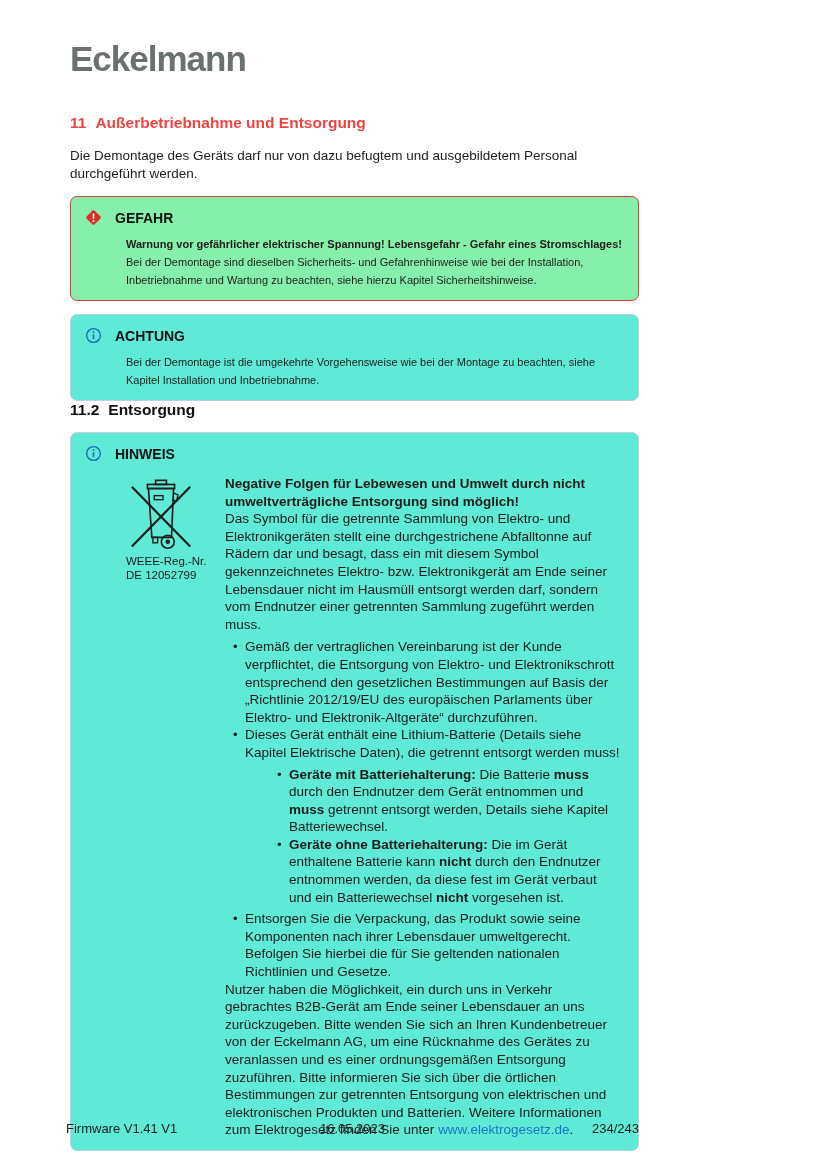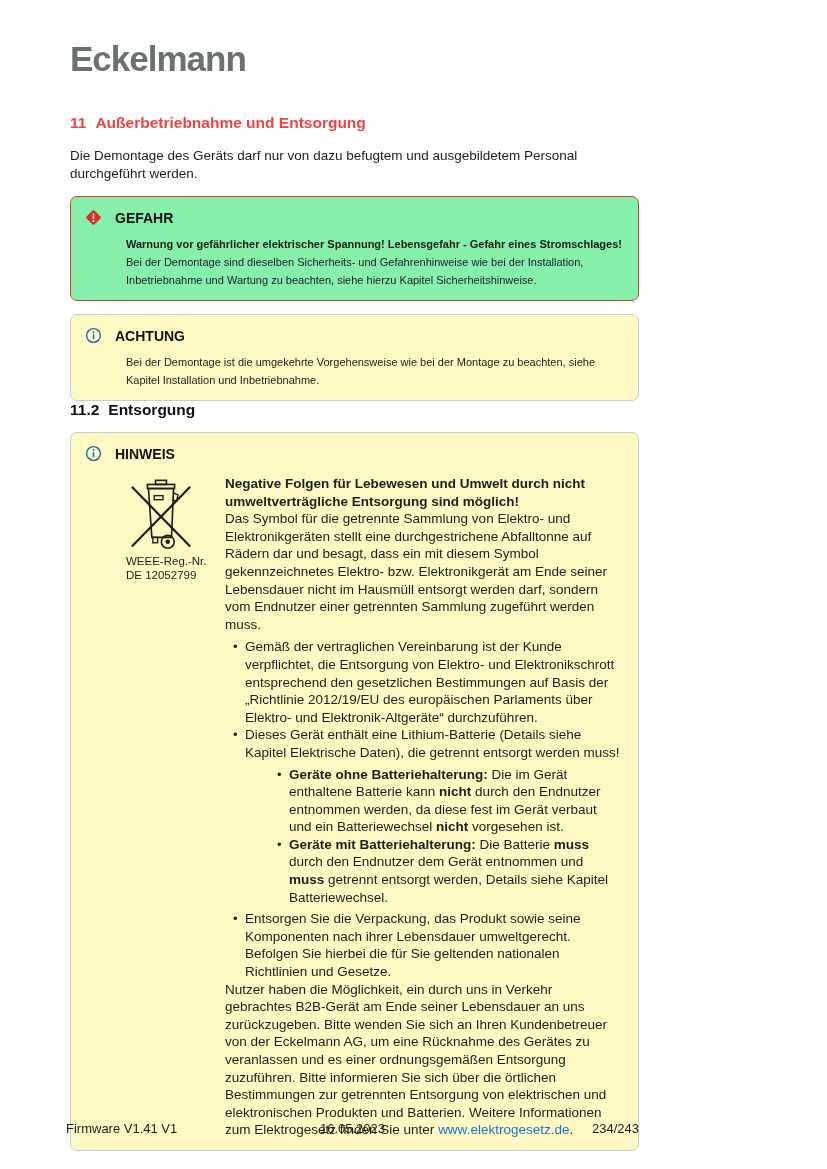--- a/index.html
+++ b/index.html
@@ -26,21 +26,21 @@
   p.intro{font-size:13.5px;line-height:18px;margin:15px 0 0 0;}
   
   .notice{
     border:1.5px solid;border-radius:7px;
     margin-top:13px;
     padding:12px 16px 11px 14px;
     box-sizing:border-box;
     background:#fff;
   }
   .notice.danger{border-color:#e23b2e;background:#86efac;}
-  .notice.neutral{border-color:#c3cfda;background:#fef9c3;}
+  .notice.neutral{border-color:#c3cfda;background:#5eead4;}
   .notice-head{display:flex;align-items:center;gap:13px;}
   .notice-title{font-size:14px;font-weight:bold;color:#111;}
   .nicon{width:17px;height:17px;flex:0 0 17px;display:block;}
   .notice-body{margin-left:28px;padding-left:13px;margin-top:9px;font-size:11px;line-height:18px;}
   .notice-body p{margin:0;}
   .bold{font-weight:bold;}
   
   .hint-row{display:flex;margin-left:28px;padding-left:13px;margin-top:13px;}
   .weee-fig{flex:0 0 99px;padding-top:3px;}
   .weee-fig svg{width:68px;height:76px;display:block;margin-left:1px;}
@@ -141,22 +141,22 @@
 
         <div class="hint-text">
           <p class="bold">Negative Folgen für Lebewesen und Umwelt durch nicht umweltverträgliche Entsorgung sind möglich!</p>
           <p>Das Symbol für die getrennte Sammlung von Elektro- und Elektronikgeräten stellt eine durchgestrichene Abfalltonne auf Rädern dar und besagt, dass ein mit diesem Symbol gekennzeichnetes Elektro- bzw. Elektronikgerät am Ende seiner Lebensdauer nicht im Hausmüll entsorgt werden darf, sondern vom Endnutzer einer getrennten Sammlung zugeführt werden muss.</p>
 
           <ul class="hbul">
             <li>Gemäß der vertraglichen Vereinbarung ist der Kunde verpflichtet, die Entsorgung von Elektro- und Elektronikschrott entsprechend den gesetzlichen Bestimmungen auf Basis der „Richtlinie 2012/19/EU des europäischen Parlaments über Elektro- und Elektronik-Altgeräte“ durchzuführen.</li>
             <li>
               <span>Dieses Gerät enthält eine Lithium-Batterie (Details siehe Kapitel Elektrische Daten), die getrennt entsorgt werden muss!</span>
               <ul>
+                <li><b>Geräte mit Batteriehalterung:</b><span> Die Batterie </span><b>muss</b><span> durch den Endnutzer dem Gerät entnommen und </span><b>muss</b><span> getrennt entsorgt werden, Details siehe Kapitel Batteriewechsel.</span></li>
                 <li><b>Geräte ohne Batteriehalterung:</b><span> Die im Gerät enthaltene Batterie kann </span><b>nicht</b><span> durch den Endnutzer entnommen werden, da diese fest im Gerät verbaut und ein Batteriewechsel </span><b>nicht</b><span> vorgesehen ist.</span></li>
-                <li><b>Geräte mit Batteriehalterung:</b><span> Die Batterie </span><b>muss</b><span> durch den Endnutzer dem Gerät entnommen und </span><b>muss</b><span> getrennt entsorgt werden, Details siehe Kapitel Batteriewechsel.</span></li>
               </ul>
             </li>
             <li>Entsorgen Sie die Verpackung, das Produkt sowie seine Komponenten nach ihrer Lebensdauer umweltgerecht. Befolgen Sie hierbei die für Sie geltenden nationalen Richtlinien und Gesetze.</li>
           </ul>
 
           <p class="closing"><span>Nutzer haben die Möglichkeit, ein durch uns in Verkehr gebrachtes B2B-Gerät am Ende seiner Lebensdauer an uns zurückzugeben. Bitte wenden Sie sich an Ihren Kundenbetreuer von der Eckelmann AG, um eine Rücknahme des Gerätes zu veranlassen und es einer ordnungsgemäßen Entsorgung zuzuführen. Bitte informieren Sie sich über die örtlichen Bestimmungen zur getrennten Entsorgung von elektrischen und elektronischen Produkten und Batterien. Weitere Informationen zum Elektrogesetz finden Sie unter </span><a class="link">www.elektrogesetz.de</a><span>.</span></p>
         </div>
       </div>
     </div>
 

